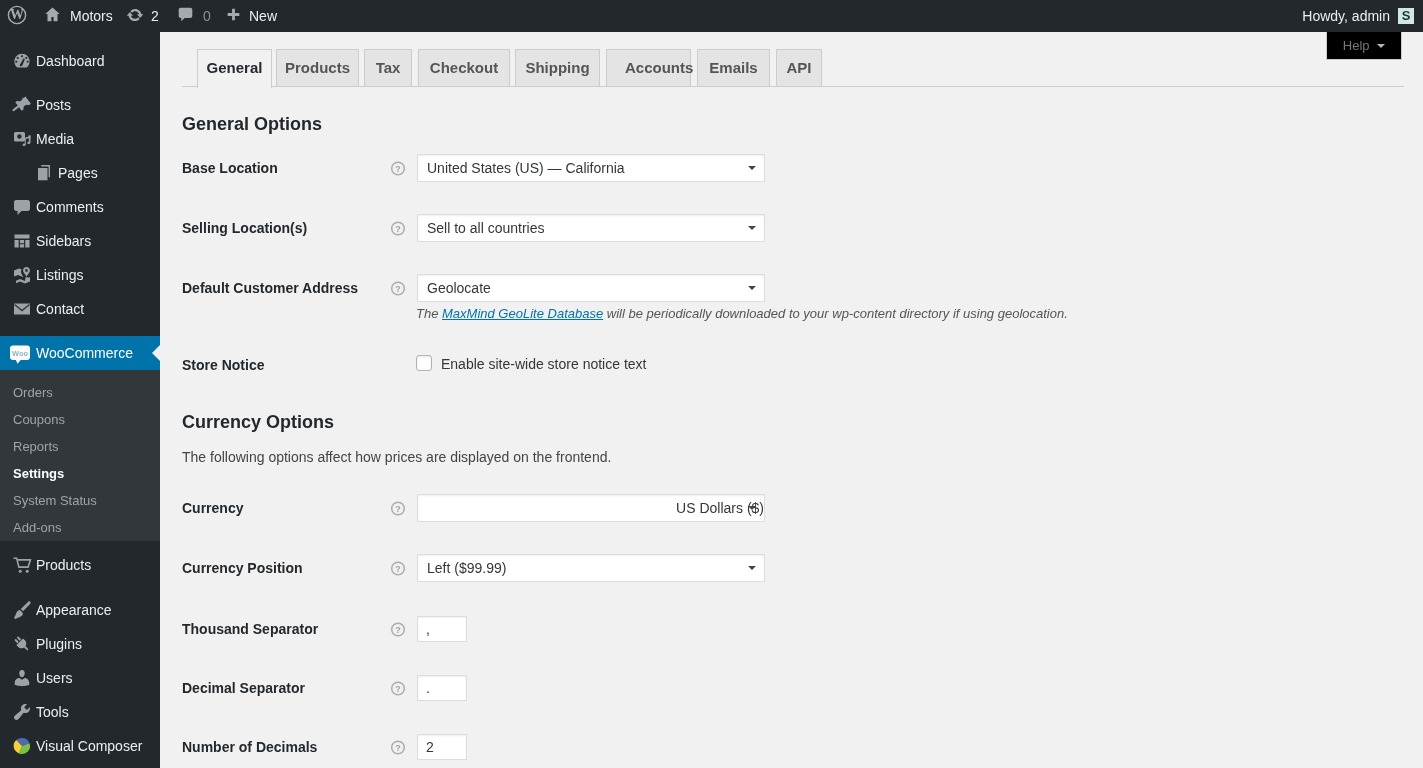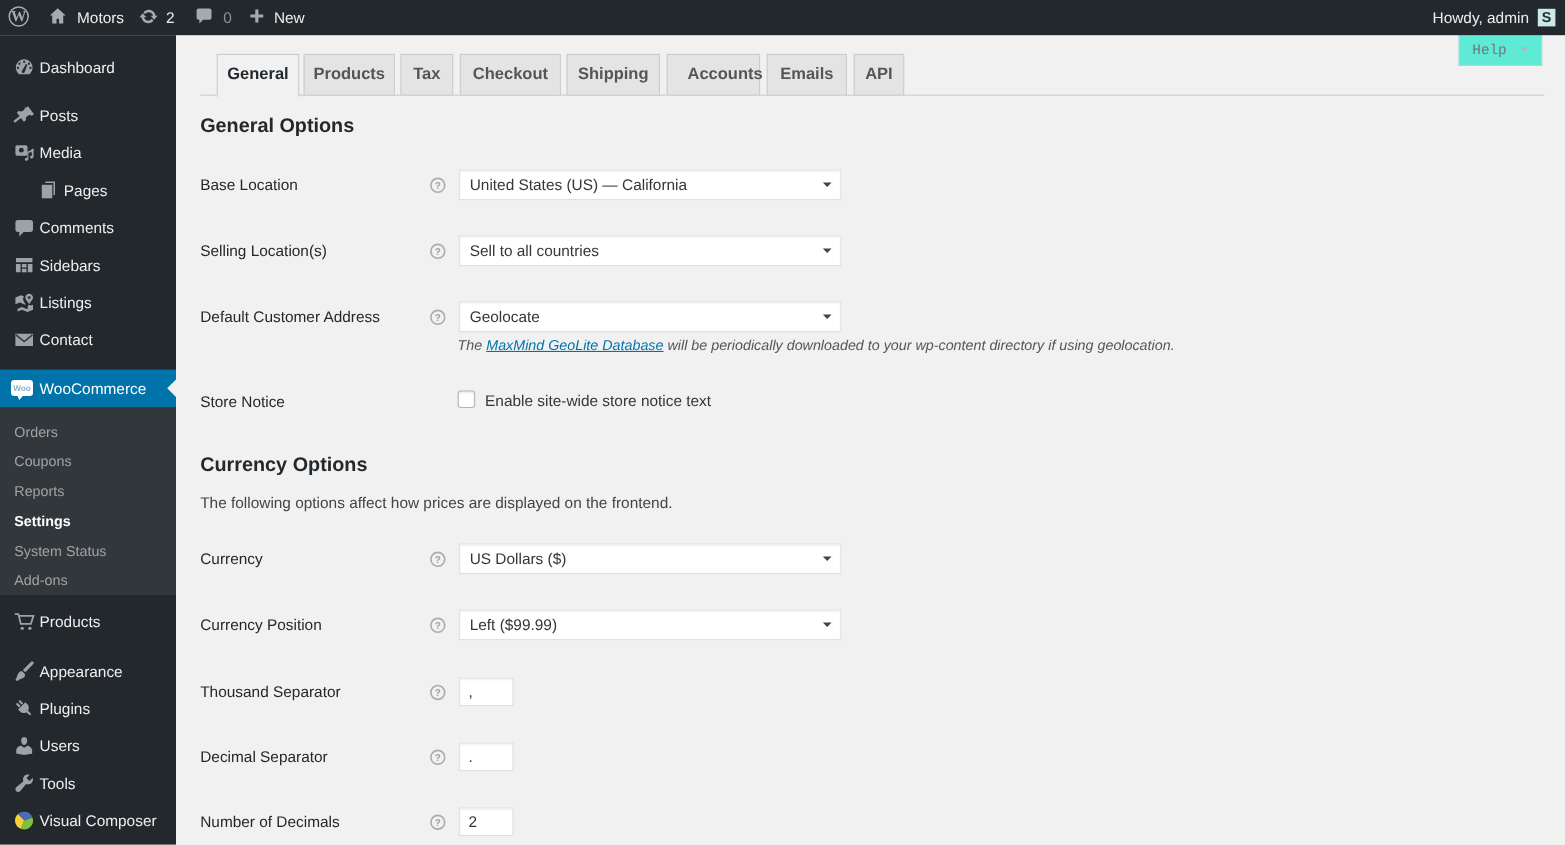--- a/index.html
+++ b/index.html
@@ -13,26 +13,26 @@
 #sidebar { position:absolute; top:32px; left:0; width:160px; height:736px; background:#23282d; }
 .mitem { position:absolute; left:0; width:160px; height:34px; color:#eee; font-size:14px; }
 .mitem .micon { position:absolute; left:12px; top:7px; width:20px; height:20px; }
 .mitem .mlabel { position:absolute; left:36px; top:0; line-height:34px; }
 .mitem.active { background:#0073aa; color:#fff; }
 .mitem.active:after { content:""; position:absolute; right:0; top:9px; border:8px solid transparent; border-right-color:#f1f1f1; }
 #submenu { position:absolute; left:0; top:338px; width:160px; height:171px; background:#32373c; padding-top:9px; }
 .smitem { display:block; height:27px; line-height:27px; padding-left:13px; color:#a3a3a3; font-size:13px; }
 .smitem.current { color:#fff; font-weight:bold; }
 
-#helpbtn { position:absolute; left:1326px; top:32px; width:76px; height:28px; background:#5eead4; border:1px solid #ccc; border-top:none; color:#72777c; font-size:13px; text-align:center; line-height:27px;font-family:Liberation Mono, monospace; }
+#helpbtn { position:absolute; left:1326px; top:32px; width:76px; height:28px; background:#000000; border:1px solid #ccc; border-top:none; color:#72777c; font-size:13px; text-align:center; line-height:27px; }
 #tabline { position:absolute; left:182px; top:86px; width:1222px; height:1px; background:#ccc; }
 .tab { position:absolute; top:49px; height:38px; background:#e4e4e4; border:1px solid #ccc; color:#555; font-size:15px; font-weight:bold; text-align:center; line-height:36px; }
 .tab.active { background:#f1f1f1; color:#23282d; height:39px; border-bottom:none; z-index:2; }
 h2.secthead { position:absolute; left:182px; color:#23282d; font-size:18px; font-weight:bold; }
-.flabel { position:absolute; left:182px; color:#23282d; font-size:14px; font-weight:normal; }
+.flabel { position:absolute; left:182px; color:#23282d; font-size:14px; font-weight:bold; }
 .helpico { position:absolute; left:390px; width:16px; height:16px; }
 .wcselect { position:absolute; left:417px; width:348px; height:28px; background:#fff; border:1px solid #ddd; box-shadow:0 1px 2px rgba(0,0,0,.07) inset; color:#32373c; font-size:14px; line-height:26px; padding-left:9px; }
 .wcselect .arr { position:absolute; right:8px; top:11px; width:0; height:0; border:4.5px solid transparent; border-top:4.5px solid #444; border-bottom:none; }
 .smallinput { position:absolute; left:417px; width:50px; height:26px; background:#fff; border:1px solid #ddd; box-shadow:0 1px 2px rgba(0,0,0,.07) inset; color:#32373c; font-size:14px; line-height:24px; padding-left:8px; }
 .note { position:absolute; left:416px; font-style:italic; font-size:13px; color:#555; }
 .note a { color:#0073aa; }
 .desc { position:absolute; left:182px; font-size:14px; color:#444; }
 #checkbox { position:absolute; left:416px; top:355px; width:16px; height:16px; background:#fff; border:1px solid #b4b4b4; border-radius:3px; box-shadow:inset 0 1px 2px rgba(0,0,0,.1); }
 #cblabel { position:absolute; left:441px; top:356px; font-size:14px; color:#32373c; }
 </style>
@@ -44,21 +44,21 @@
   <div id="tabline"></div>
   <div class="tab active" style="left:197px;width:75px;">General</div>
   <div class="tab" style="left:276px;width:83px;">Products</div>
   <div class="tab" style="left:364px;width:48px;">Tax</div>
   <div class="tab" style="left:418px;width:92px;">Checkout</div>
   <div class="tab" style="left:515px;width:85px;">Shipping</div>
   <div class="tab" style="left:606px;width:85px;padding-left:18px;">Accounts</div>
   <div class="tab" style="left:697px;width:73px;">Emails</div>
   <div class="tab" style="left:776px;width:46px;">API</div>
 
-  <h2 class="secthead" style="top:104px;text-align:right;">General Options</h2>
+  <h2 class="secthead" style="top:114px;text-align:right;">General Options</h2>
 
   <div class="flabel" style="top:160px;">Base Location</div>
   <div class="helpico" style="top:160px;"><svg width="16" height="16" viewBox="0 0 16 16">
         <circle cx="8" cy="8.5" r="6.3" fill="none" stroke="#aaacae" stroke-width="1.5"></circle>
         <text x="8" y="11.8" font-family="Liberation Sans" font-size="9" font-weight="bold" fill="#9ea3a8" text-anchor="middle">?</text>
       </svg></div>
   <div class="wcselect" style="top:154px;">United States (US) — California<span class="arr"></span></div>
 
   <div class="flabel" style="top:220px;">Selling Location(s)</div>
   <div class="helpico" style="top:220px;"><svg width="16" height="16" viewBox="0 0 16 16">
@@ -80,21 +80,21 @@
   <div id="cblabel">Enable site-wide store notice text</div>
 
   <h2 class="secthead" style="top:412px;">Currency Options</h2>
   <div class="desc" style="top:449px;">The following options affect how prices are displayed on the frontend.</div>
 
   <div class="flabel" style="top:500px;">Currency</div>
   <div class="helpico" style="top:500px;"><svg width="16" height="16" viewBox="0 0 16 16">
         <circle cx="8" cy="8.5" r="6.3" fill="none" stroke="#aaacae" stroke-width="1.5"></circle>
         <text x="8" y="11.8" font-family="Liberation Sans" font-size="9" font-weight="bold" fill="#9ea3a8" text-anchor="middle">?</text>
       </svg></div>
-  <div class="wcselect" style="top:494px;">US Dollars ($)<span class="arr"></span></div>
+  <div class="wcselect" style="top:494px;text-align:right;">US Dollars ($)<span class="arr"></span></div>
 
   <div class="flabel" style="top:560px;">Currency Position</div>
   <div class="helpico" style="top:560px;"><svg width="16" height="16" viewBox="0 0 16 16">
         <circle cx="8" cy="8.5" r="6.3" fill="none" stroke="#aaacae" stroke-width="1.5"></circle>
         <text x="8" y="11.8" font-family="Liberation Sans" font-size="9" font-weight="bold" fill="#9ea3a8" text-anchor="middle">?</text>
       </svg></div>
   <div class="wcselect" style="top:554px;">Left ($99.99)<span class="arr"></span></div>
 
   <div class="flabel" style="top:621px;">Thousand Separator</div>
   <div class="helpico" style="top:621px;"><svg width="16" height="16" viewBox="0 0 16 16">

